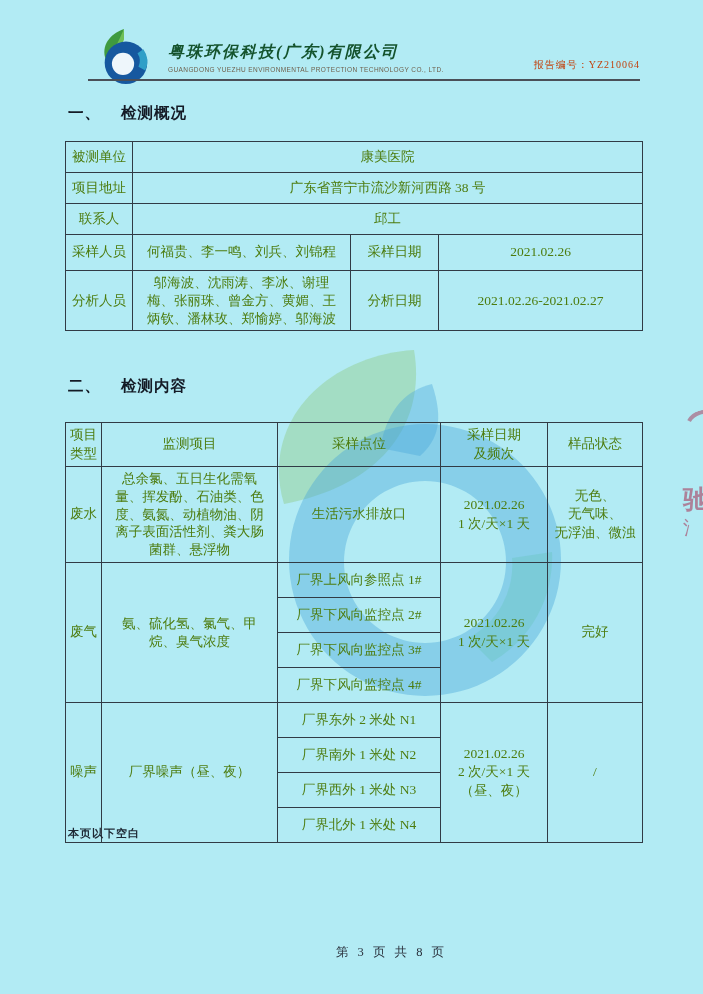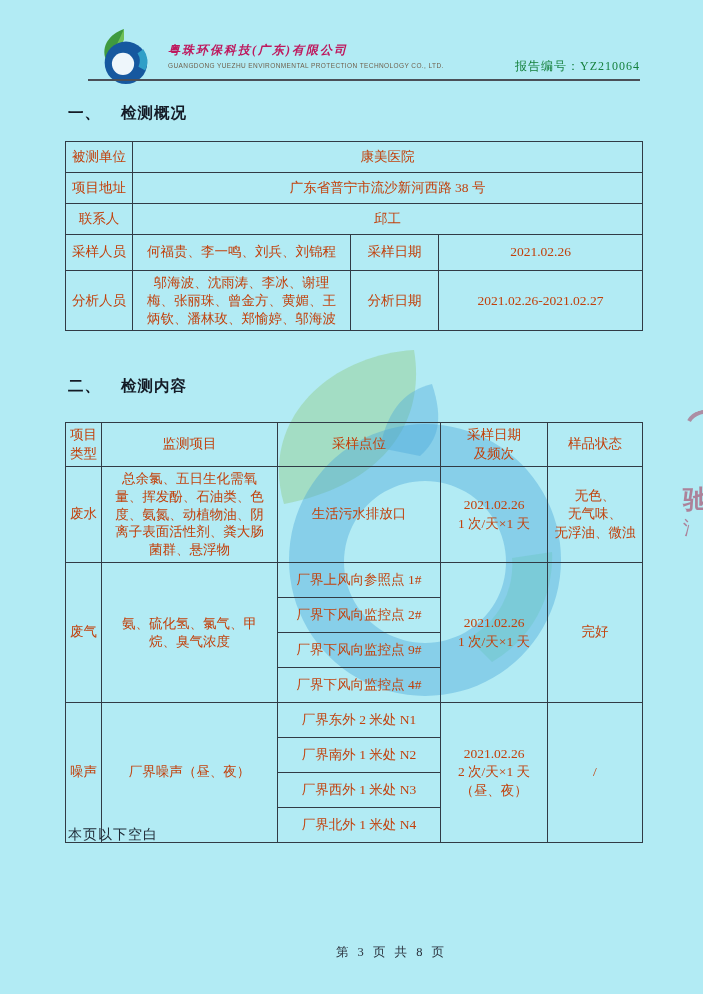--- a/index.html
+++ b/index.html
@@ -10,52 +10,52 @@
     font-family:"Liberation Serif","DejaVu Serif",serif;
     color:#1d2733;
     overflow:hidden;
   }
   
   .watermark { position:absolute; left:262px; top:332px; z-index:0; pointer-events:none; }
   
   .logo { position:absolute; left:95px; top:28px; width:58px; height:58px; z-index:2; }
   .company-block { position:absolute; left:168px; top:42px; z-index:2; width:330px; }
   .company-cn {
-    font-size:12px; font-weight:bold; font-style:italic;
-    color:#be185d; letter-spacing:2px; white-space:nowrap;
+    font-size:16px; font-weight:bold; font-style:italic;
+    color:#14532d; letter-spacing:2px; white-space:nowrap;
   }
   .company-en {
     margin-top:3px; font-size:6.5px; color:#6e5f4b; letter-spacing:.4px; white-space:nowrap;
     font-family:"Liberation Sans",sans-serif;
   }
   .report-no {
     position:absolute; left:430px; top:58px; width:210px; text-align:right;
-    font-size:12px; color:#15803d; z-index:2; letter-spacing:1px;
+    font-size:10px; color:#c2410c; z-index:2; letter-spacing:1px;
   }
   .hrule { position:absolute; left:88px; top:79px; width:552px; height:2px; background:#4a4f58; z-index:2; }
   
   .section-title { position:absolute; left:68px; display:flex; gap:20px; z-index:2;
     font-size:15.5px; font-weight:bold; color:#141b26; letter-spacing:1px; }
   .sec1 { top:103px; }
   .sec2 { top:376px; }
   
   table { border-collapse:collapse; table-layout:fixed; background:transparent; z-index:2; }
   .t1 { position:absolute; left:65px; top:141px; width:577px; }
   .t2 { position:absolute; left:65px; top:422px; width:577px; }
   td,th {
     border:1.5px solid #313b45;
     font-size:13.5px; font-weight:normal;
     text-align:center; vertical-align:middle;
     padding:2px 4px; line-height:1.35;
-    color:#c2410c; background:transparent;
+    color:#4d7c0f; background:transparent;
   }
   .pre { white-space:pre-line; }
   .items-cell { line-height:1.32; padding:3px 9px; }
   
-  .blank-note { position:absolute; left:68px; top:826px; font-size:14px; z-index:2; letter-spacing:1px; }
+  .blank-note { position:absolute; left:68px; top:826px; font-size:11px; z-index:2; letter-spacing:1px;font-weight:bold; }
   .page-num { position:absolute; left:0; top:944px; width:703px; text-align:center;
     font-size:12.5px; letter-spacing:3px; z-index:2; color:#2a313c;padding-left:40px; }
   
   .stamp { position:absolute; right:-14px; top:398px; width:40px; height:150px; z-index:3;
     color:rgba(168,66,98,.62); overflow:hidden; }
   .stamp-arc { position:absolute; left:8px; top:12px; width:30px; height:26px;
     border:4px solid rgba(168,66,98,.55); border-radius:50%;
     border-color:rgba(168,66,98,.55) transparent transparent transparent;
     transform:rotate(-18deg); }
   .stamp-ch1 { position:absolute; left:6px; top:84px; font-size:26px; font-weight:bold; }
@@ -170,21 +170,21 @@
       <td rowspan="4" class="items-cell">氨、硫化氢、氯气、甲烷、臭气浓度</td>
       <td>厂界上风向参照点 1#</td>
       <td rowspan="4" class="pre">2021.02.26
 1 次/天×1 天</td>
       <td rowspan="4">完好</td>
     </tr>
     <tr style="height:35px">
       <td>厂界下风向监控点 2#</td>
     </tr>
     <tr style="height:35px">
-      <td>厂界下风向监控点 9#</td>
+      <td>厂界下风向监控点 3#</td>
     </tr>
     <tr style="height:35px">
       <td>厂界下风向监控点 4#</td>
     </tr>
 
     <tr style="height:35px">
       <td rowspan="4">噪声</td>
       <td rowspan="4">厂界噪声（昼、夜）</td>
       <td>厂界东外 2 米处 N1</td>
       <td rowspan="4" class="pre">2021.02.26

